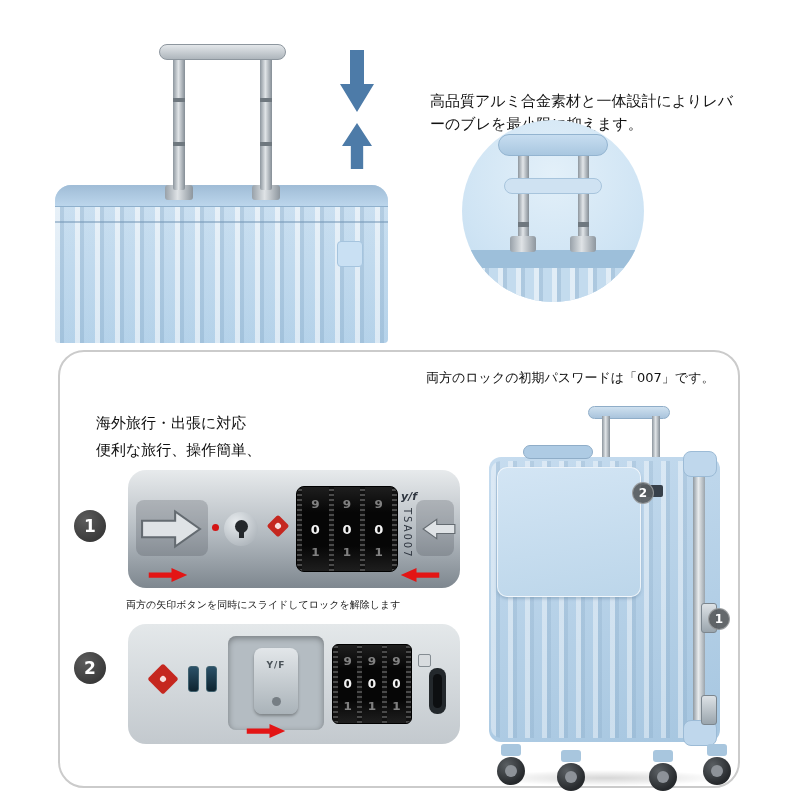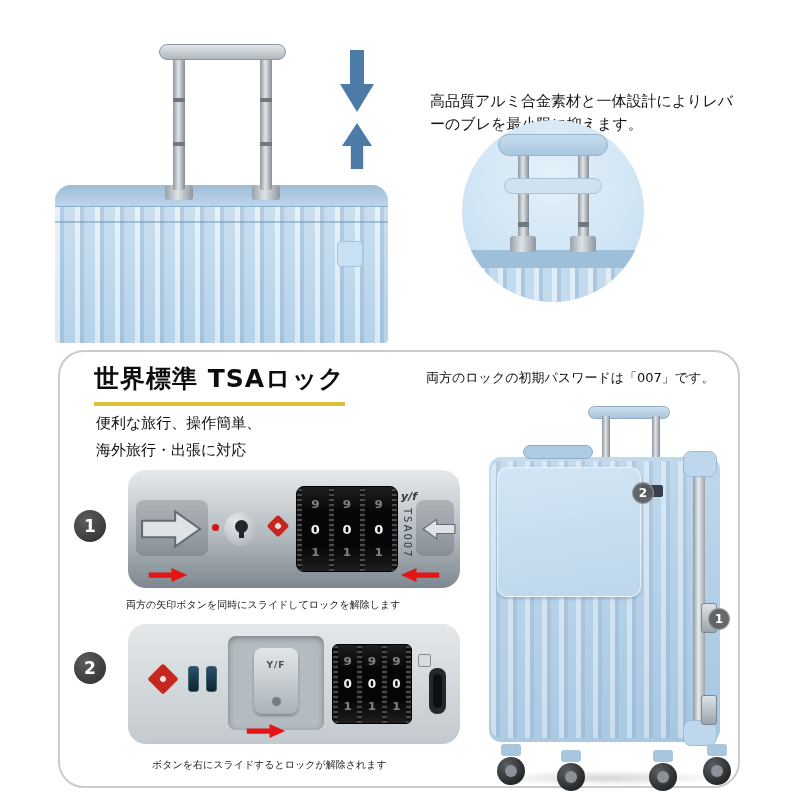--- a/index.html
+++ b/index.html
@@ -207,25 +207,24 @@
     </div>
     <div class="ic-base"></div>
     <div class="ic-ribbed"></div>
     <div class="ic-mount a"></div>
     <div class="ic-mount b"></div>
     <div class="ic-grip"></div>
     <div class="ic-mid"></div>
   </div>
 
   <div class="panel">
-    <div class="lock-heading">世界標準 TSAロック</div>
     <div class="password-note">両方のロックの初期パスワードは「007」です。</div>
     <div class="intro">
+      <div>海外旅行・出張に対応</div>
       <div>便利な旅行、操作簡単、</div>
-      <div>海外旅行・出張に対応</div>
     </div>
 
     <div class="step-badge badge1">1</div>
 
     <div class="lock1-img">
       <div class="l1-track trackL"></div>
       <div class="l1-track trackR"></div>
       <div class="l1-btn btnL">
         <svg viewBox="0 0 60 40">
             <path d="M2 12 L34 12 L34 3 L58 20 L34 37 L34 28 L2 28 Z" fill="#dfe3e6" stroke="#646b71" stroke-width="2"></path>
@@ -308,21 +307,20 @@
         <div class="ridge"></div>
       </div>
       <div class="reset-sq"></div>
       <div class="port"></div>
       <div class="red-arrow ra-c">
         <svg viewBox="0 0 44 16">
             <path d="M0 5 L26 5 L26 0 L44 8 L26 16 L26 11 L0 11 Z" fill="#e31515"></path>
           </svg>
       </div>
     </div>
-    <div class="caption cap2">ボタンを右にスライドするとロックが解除されます</div>
 
     <div class="sc-grip"></div>
     <div class="sc-tube sc-t1"></div>
     <div class="sc-tube sc-t2"></div>
     <div class="sc-shadow"></div>
     <div class="sc-body">
       <div class="sc-ribs"></div>
       <div class="sc-pocket"></div>
       <div class="sc-pocket-lock"></div>
       <div class="sc-frame"></div>

